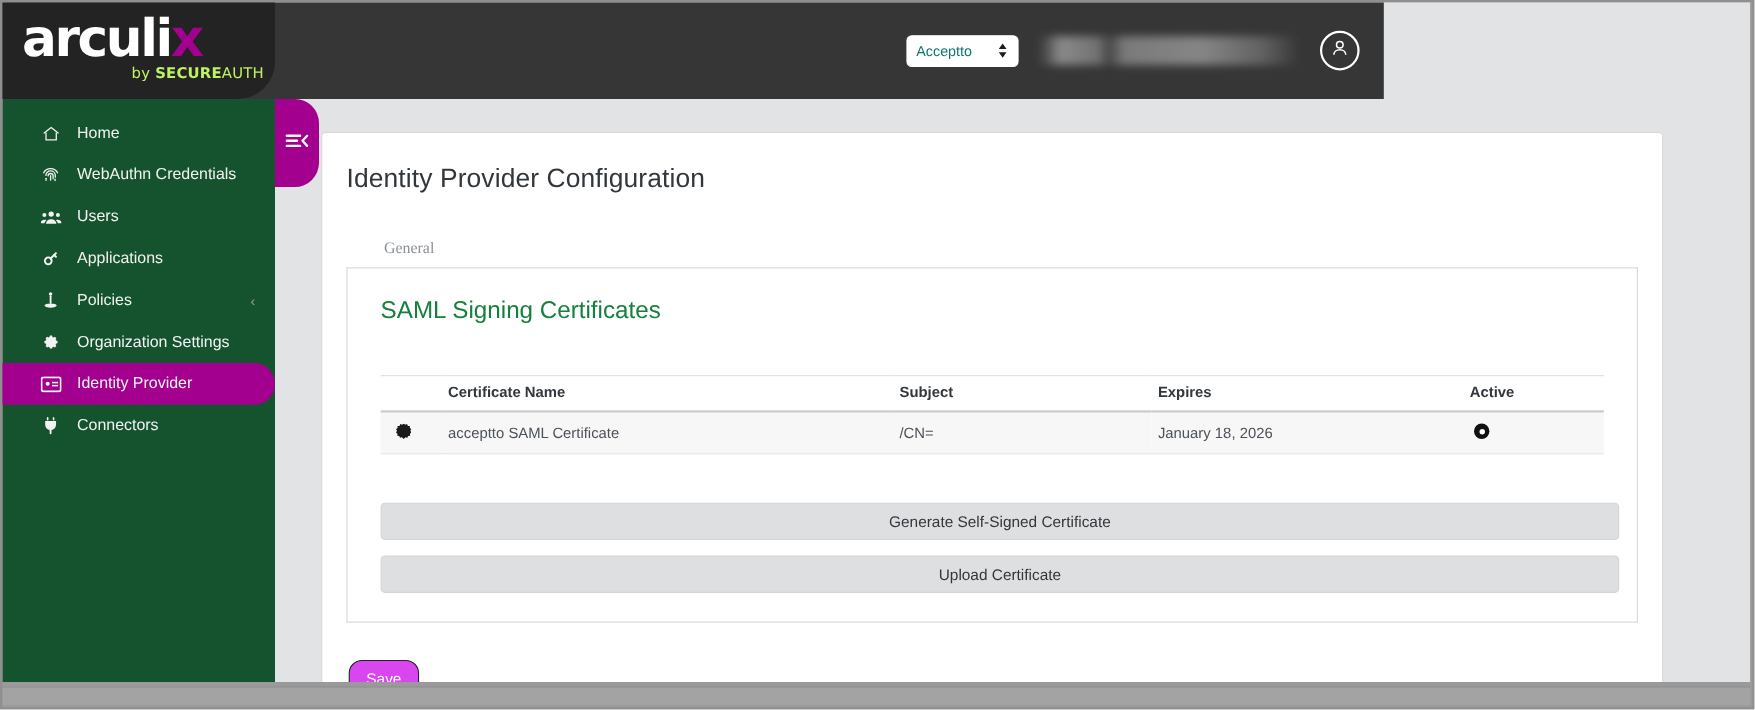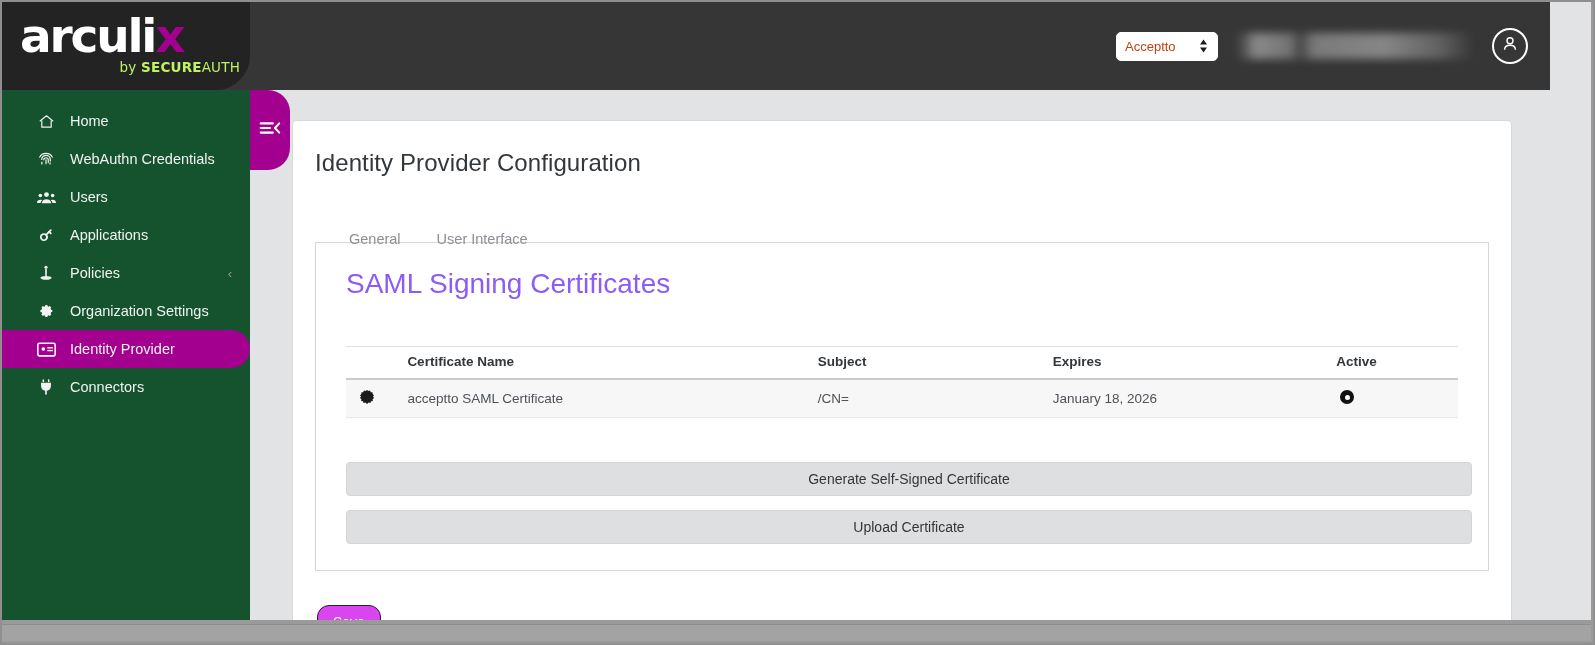--- a/index.html
+++ b/index.html
@@ -21,21 +21,21 @@
     left: 2px; top: 2px;
     width: 1589px; height: 618px;
     background: #e2e3e5;
     overflow: hidden;
   }
 
   
   .topbar {
     position: absolute;
     left: 0; top: 0;
-    width: 1548px; height: 88px;
+    width: 1256px; height: 88px;
     background: #363636;
   }
   .logo-plate {
     position: absolute;
     left: 0; top: 0;
     width: 248px; height: 88px;
     background: #232323;
     border-bottom-right-radius: 34px;
   }
   .logo-wrap {
@@ -78,21 +78,21 @@
   .org-select {
     position: relative;
     width: 102px; height: 29px;
     background: #ffffff;
     border: 1px solid #ffffff;
     border-radius: 5px;
     display: flex;
     align-items: center;
     padding: 0 8px;
     font-size: 13px;
-    color: #c2410c;
+    color: #0f766e;
     margin-right: 16px;
   }
   .org-select .caret {
     position: absolute;
     right: 9px; top: 50%;
     transform: translateY(-50%);
     font-size: 9px;
     line-height: 8px;
     color: #1b1b1b;
     display: flex; flex-direction: column;
@@ -217,40 +217,41 @@
     padding: 9px 17px 9px 17px;
     font-size: 14.5px;
     color: #8b9095;
     border: 1px solid transparent;
     border-bottom: none;
     border-top-left-radius: 4px;
     border-top-right-radius: 4px;
     cursor: pointer;
     background: transparent;
     position: relative;
-    top: 14px;
+    top: 1px;
+    font-family: Liberation Serif, serif;
   }
   .tab.active {
     color: #32373c;
     background: #ffffff;
     border-color: #d6d7d9;
   }
 
   .panel {
     border: 1px solid #d6d7d9;
     border-top: none;
     background: #ffffff;
     margin-top: -1px;
     padding: 24px 16px 26px 16px;
     min-height: 248px;
   }
   .panel-title {
-    font-size: 28px;
+    font-size: 22px;
     font-weight: 400;
-    color: #8b5cf6;
+    color: #15803d;
     margin: 2px 0 0 14px;
   }
 
   
   table.certs {
     width: calc(100% - 28px);
     margin: 46px 14px 0 14px;
     border-collapse: collapse;
     font-size: 13.5px;
   }
@@ -525,21 +526,20 @@
       </span>
     </div>
 
     <main class="main">
       <section class="card">
 
         <h1 class="page-title">Identity Provider Configuration</h1>
 
         <div class="tabs">
           <div class="tab">General</div>
-          <div class="tab">User Interface</div>
         </div>
 
         <div class="panel">
 
           <h2 class="panel-title">SAML Signing Certificates</h2>
 
           <table class="certs">
             <thead>
               <tr>
                 <th class="col-ico"></th>

